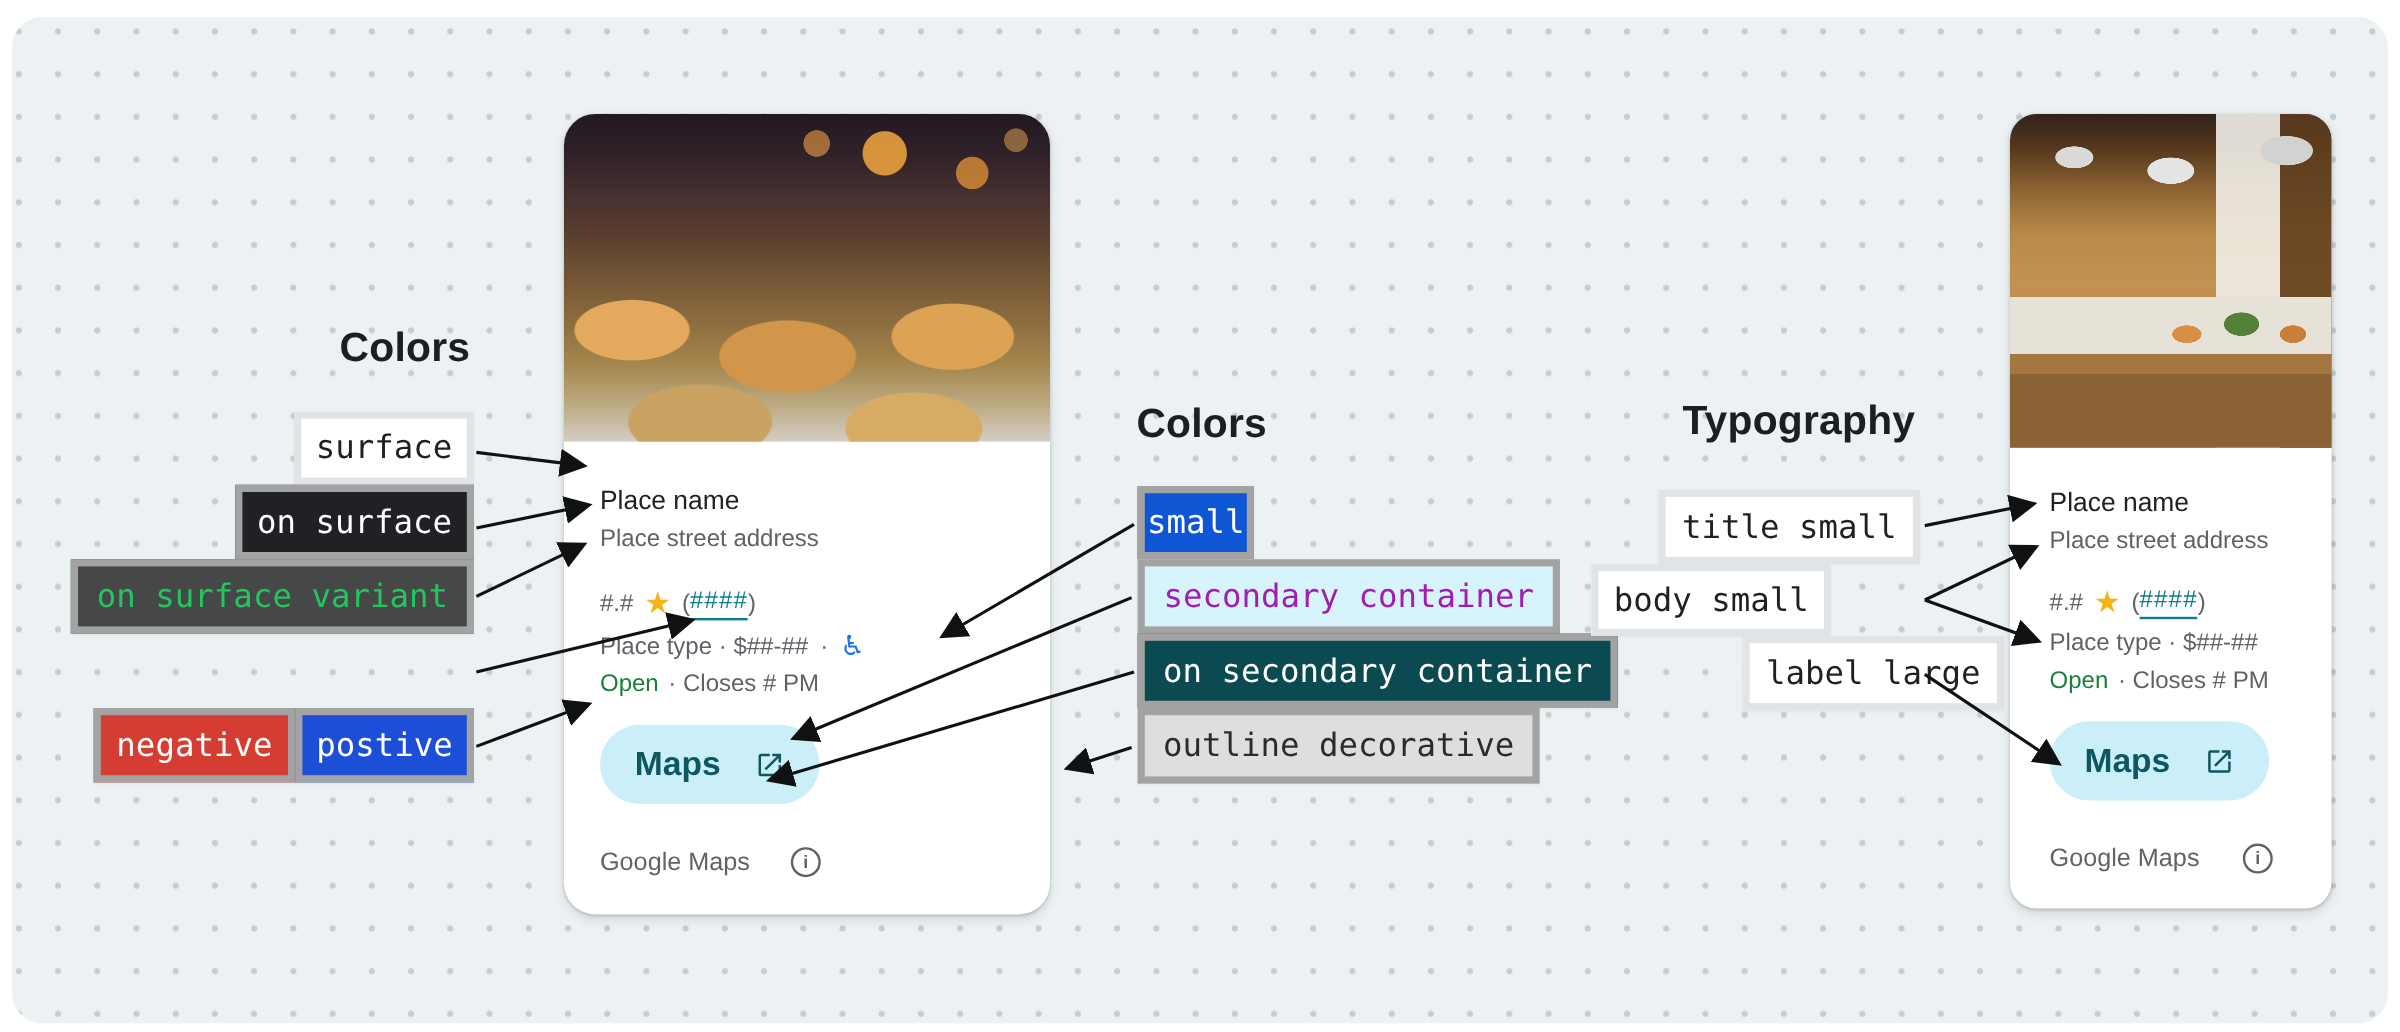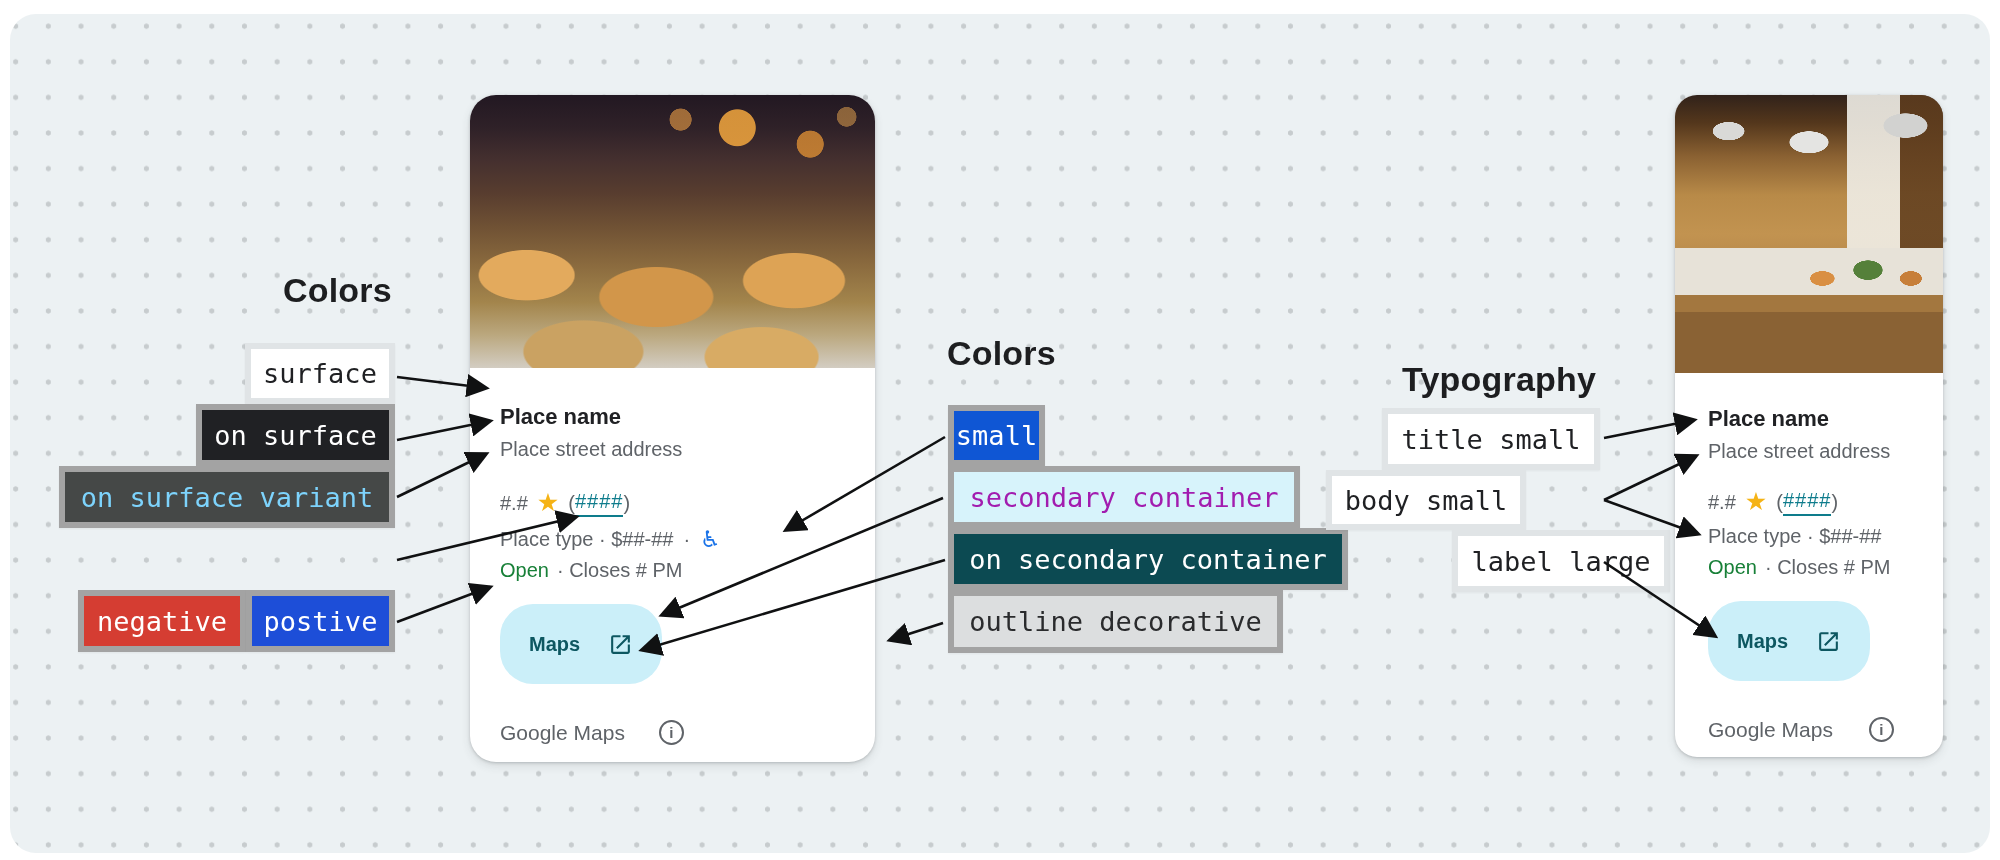--- a/index.html
+++ b/index.html
@@ -10,21 +10,21 @@
   .panel {
     position:absolute; left:10px; top:14px; width:1980px; height:839px;
     border-radius:26px;
     background-image: radial-gradient(circle, #c7ccce 2.3px, rgba(0,0,0,0) 2.9px);
     background-size: 32.7px 35.6px;
     background-position: 22px 30px;
   }
   .hd { position:absolute; font-size:34px; font-weight:600; color:#1d1e20; letter-spacing:.2px; }
   .hd-left { left:283px; top:271px; }
   .hd-mid  { left:947px; top:334px; }
-  .hd-typo { left:1402px; top:360px; }
+  .hd-typo { left:1402px; top:332px; }
 
   .chip {
     position:absolute; display:flex; align-items:center; justify-content:center;
     font-family:"DejaVu Sans Mono","Liberation Mono",monospace;
     font-size:27px; border:6px solid #a3a3a3; box-sizing:border-box;
     box-shadow:0 1px 2px rgba(0,0,0,.05); white-space:nowrap;
   }
   .chip-white { border-color:#e0e4e6; }
 
   .lb-surface    { left:245px; top:343px; width:150px; height:61px; }
@@ -75,34 +75,34 @@
       radial-gradient(ellipse 24px 16px at 72% 63%, #55803a 0 60%, rgba(0,0,0,0) 62%),
       radial-gradient(ellipse 18px 12px at 88% 66%, #c77f3a 0 60%, rgba(0,0,0,0) 62%),
       radial-gradient(ellipse 20px 12px at 55% 66%, #d98f43 0 60%, rgba(0,0,0,0) 62%),
       linear-gradient(180deg, rgba(0,0,0,0) 0 55%, #e7e2d8 55% 72%, #a3773f 72% 78%, #8a6234 78% 100%),
       linear-gradient(90deg, rgba(0,0,0,0) 0 64%, rgba(240,238,231,.9) 64% 84%, rgba(95,61,30,.85) 84% 100%),
       linear-gradient(180deg, #31221a 0%, #54371c 10%, #8a6132 22%, #b88a48 36%, #c29350 50%, #b5864a 64%, #a67a42 78%, #97703c 100%);
   }
 
   .cbody  { padding:36px 30px 0 30px; }
   .cbody2 { padding:33px 6px 0 33px; }
-  .ptitle { font-size:22px; font-weight:700; color:#202124; line-height:26px; white-space:nowrap; }
+  .ptitle { font-size:22px; font-weight:400; color:#202124; line-height:26px; white-space:nowrap; }
   .addr   { font-size:20px; color:#5f6368; line-height:24px; margin-top:7px; white-space:nowrap; }
   .row    { display:flex; align-items:center; line-height:26px; font-size:20px; color:#5f6368; white-space:nowrap; }
   .rating { margin-top:27px; gap:9px; }
   .nog    { display:flex; align-items:center; gap:0; }
   .star   { font-family:"DejaVu Sans", sans-serif; font-size:25px; line-height:1; }
   .link   { font-size:20px; letter-spacing:1px; border-bottom:2.5px solid currentColor; padding-bottom:1px; cursor:pointer; }
   .type   { margin-top:9px; gap:10px; }
   .wheel  { font-family:"DejaVu Sans", sans-serif; font-size:23px; line-height:1; }
   .hours  { margin-top:5px; gap:8px; }
   .pill {
     display:inline-flex; align-items:center; gap:28px;
-    height:80px; padding:0 29px; border-radius:33px;
-    font-size:20px; font-weight:600; margin-top:21px; cursor:pointer;
+    height:66px; padding:0 29px; border-radius:33px;
+    font-size:28px; font-weight:600; margin-top:21px; cursor:pointer;
   }
   .pill svg { display:block; }
   .cfooter { display:flex; align-items:center; gap:34px; margin-top:36px; font-size:21px; color:#5f6368; }
   .cfooter2 { gap:36px; }
   .infoicon {
     width:25px; height:25px; border:2.5px solid #5f6368; border-radius:50%;
     display:flex; align-items:center; justify-content:center; box-sizing:border-box;
     font-size:15px; font-weight:600; color:#5f6368; cursor:pointer;
   }
   .arrows { position:absolute; left:0; top:0; pointer-events:none; }
@@ -114,21 +114,21 @@
 <div class="stage">
 
   <div class="panel" style="background-color: rgb(236, 241, 243);"></div>
 
   <div class="hd hd-left">Colors</div>
   <div class="hd hd-mid">Colors</div>
   <div class="hd hd-typo">Typography</div>
 
   <div class="chip chip-white lb-surface" style="background-color: rgb(255, 255, 255); color: rgb(31, 32, 35);">surface</div>
   <div class="chip lb-onsurface" style="background-color: rgb(32, 33, 36); color: rgb(255, 255, 255);">on surface</div>
-  <div class="chip lb-variant" style="background-color: rgb(69, 72, 71); color: #7dd3fc;">on surface variant</div>
+  <div class="chip lb-variant" style="background-color: rgb(69, 72, 71); color: #22c55e;">on surface variant</div>
   <div class="chip lb-negative" style="background-color: rgb(213, 61, 50); color: rgb(255, 255, 255);">negative</div>
   <div class="chip lb-postive" style="background-color: #1d4ed8; color: rgb(255, 255, 255);">postive</div>
 
   <div class="chip mb-info" style="background-color: rgb(15, 86, 212); color: rgb(255, 255, 255);">small</div>
   <div class="chip mb-secondary" style="background-color: rgb(215, 243, 251); color: #a21caf;">secondary container</div>
   <div class="chip mb-onsecondary" style="background-color: rgb(12, 74, 82); color: rgb(255, 255, 255);">on secondary container</div>
   <div class="chip mb-outline" style="background-color: rgb(220, 222, 223); color: rgb(42, 43, 45);">outline decorative</div>
 
   <div class="chip chip-white tb tb-title">title small</div>
   <div class="chip chip-white tb tb-body">body small</div>

